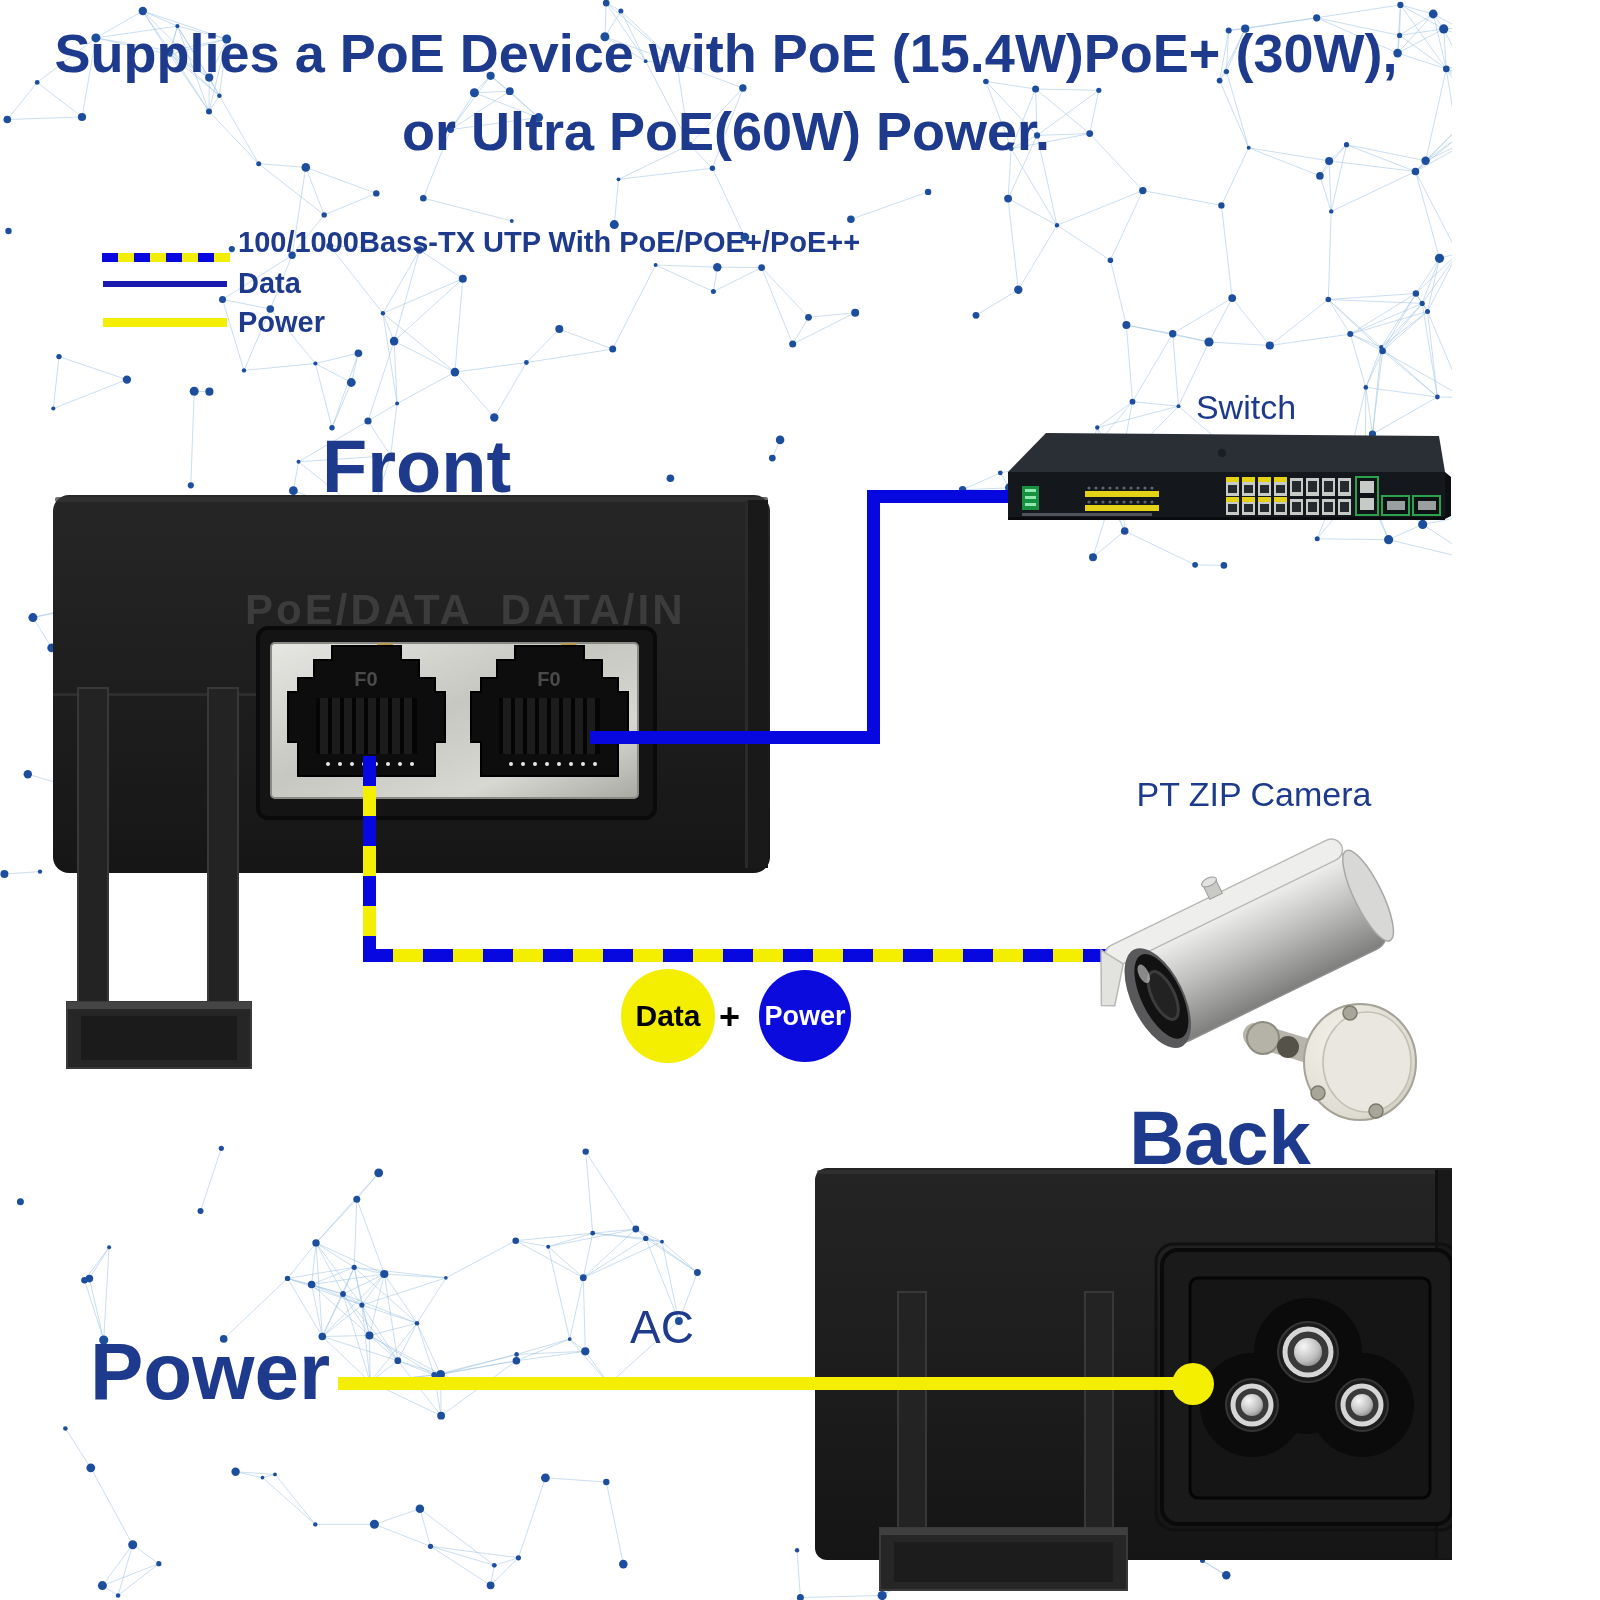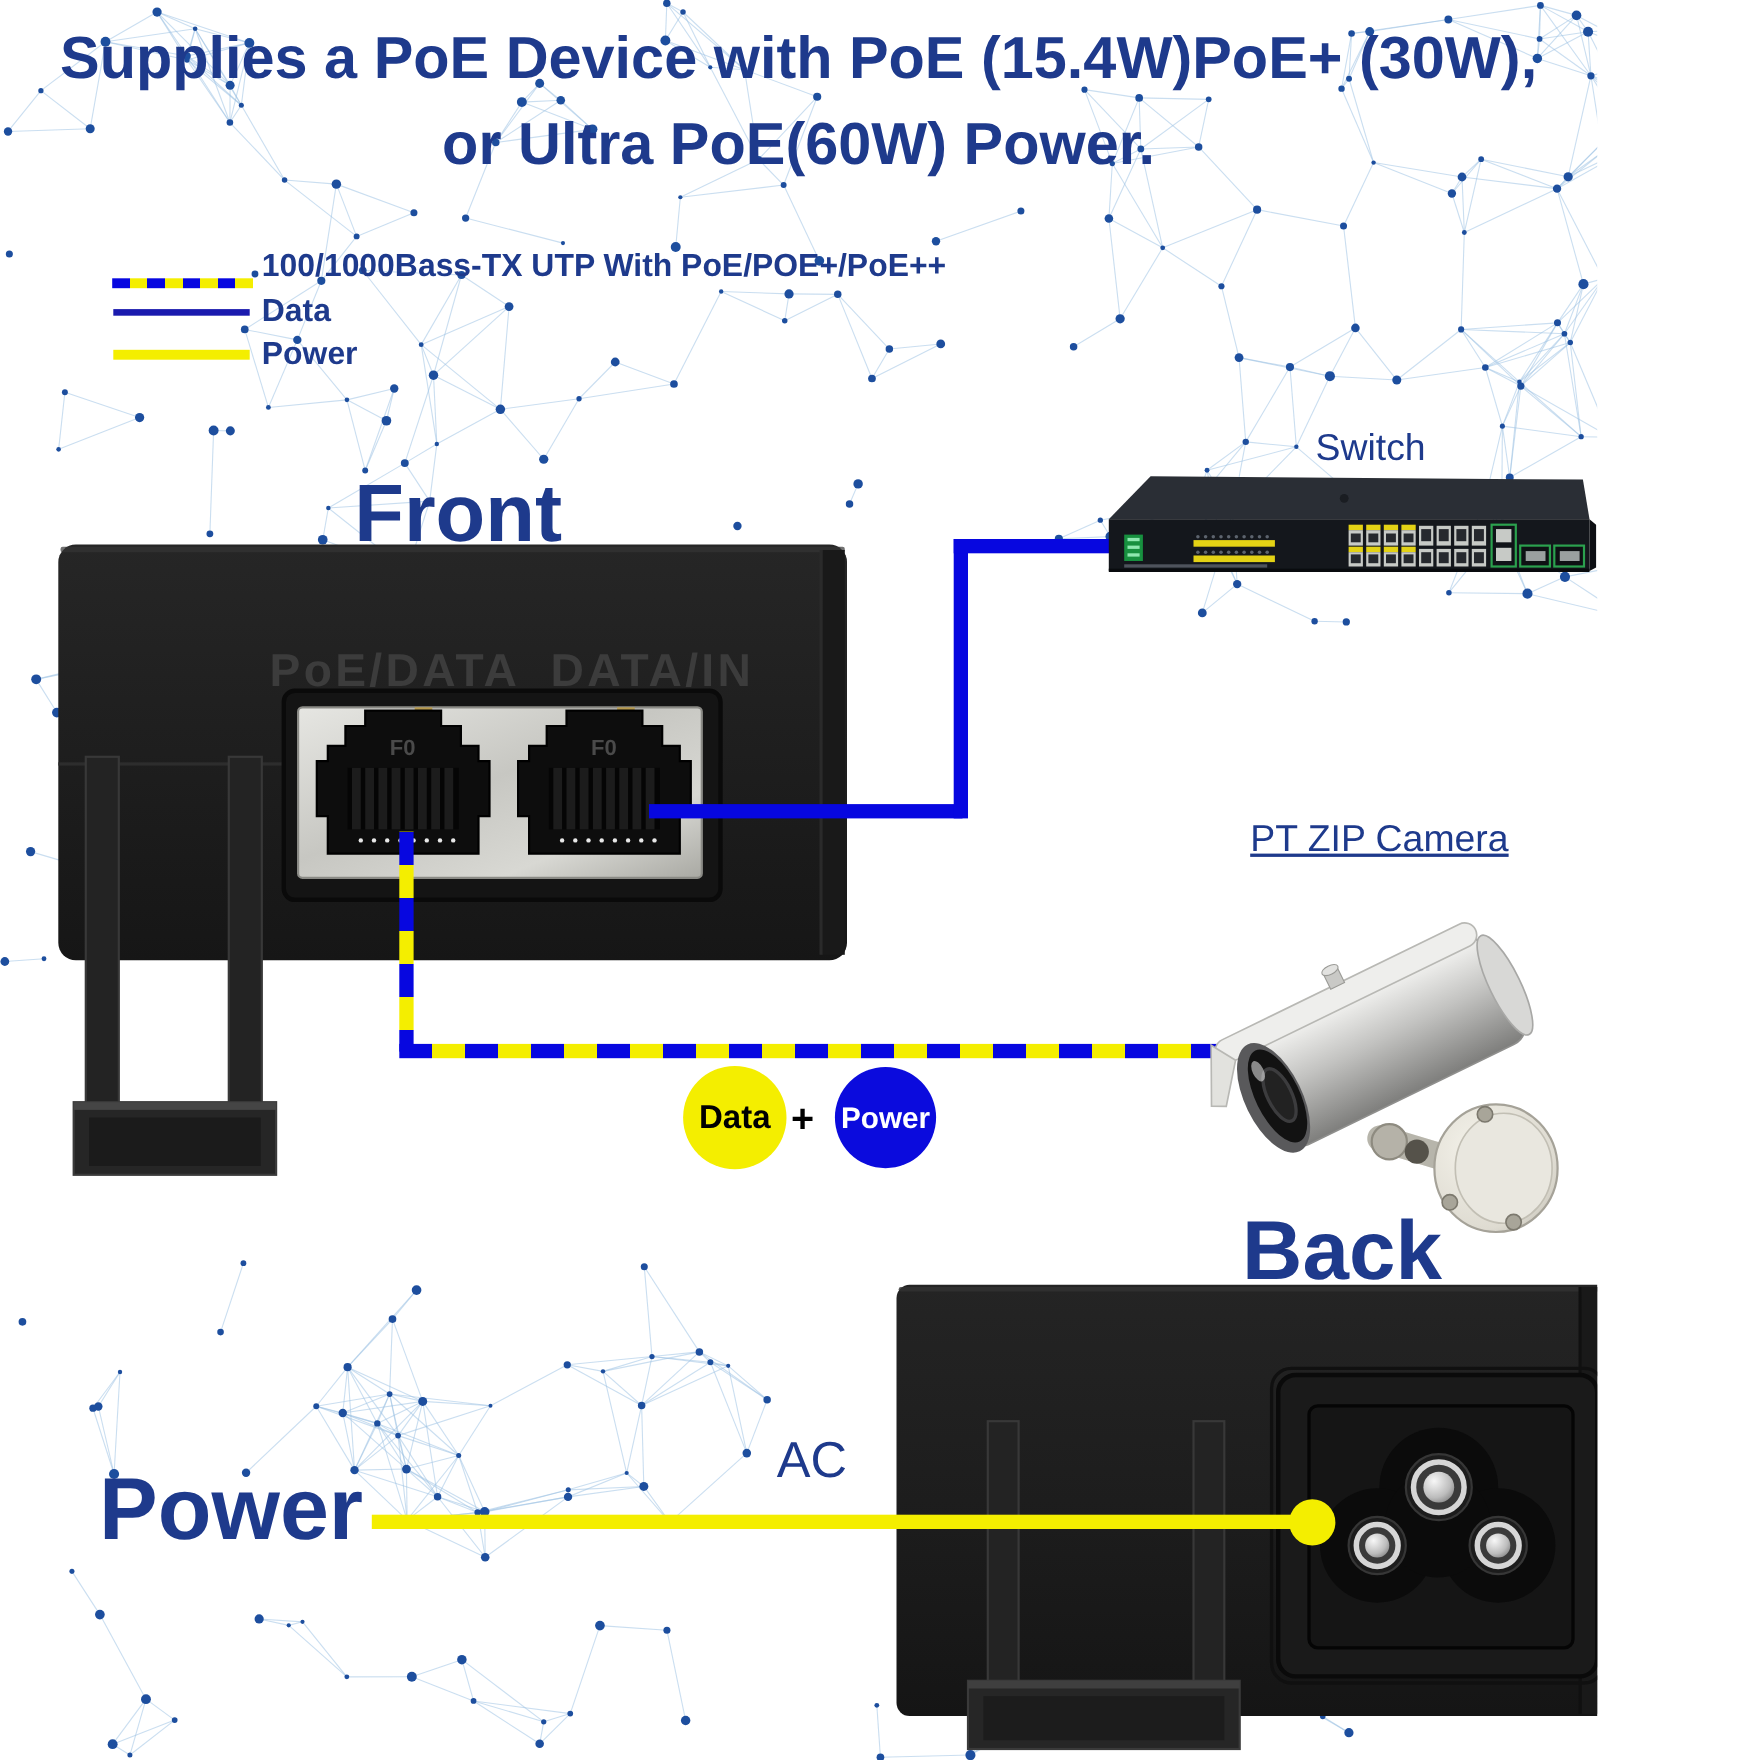--- a/index.html
+++ b/index.html
@@ -916,24 +916,24 @@
     <div class="abs legend-swatch-dash" style="left:102px;top:253px;width:128px;height:9px;"></div>
     <div class="abs legend-label" style="left:238px;top:226px;">100/1000Bass-TX UTP With PoE/POE+/PoE++</div>
     <div class="abs" style="left:103px;top:281px;width:124px;height:6px;background:#1a1aae;"></div>
     <div class="abs legend-label" style="left:238px;top:267px;">Data</div>
     <div class="abs" style="left:103px;top:318px;width:124px;height:9px;background:var(--cable-yellow);"></div>
     <div class="abs legend-label" style="left:238px;top:306px;">Power</div>
   </div>
 
   <div class="abs navy heading-xl txt" style="left:322px;top:424px;">Front</div>
   <div class="abs navy label-md txt" style="left:1130px;top:388px;width:232px;text-align:center;">Switch</div>
-  <div class="abs navy label-md txt" style="left:1098px;top:744px;width:312px;text-align:center;text-decoration:underline;">PT ZIP Camera</div>
+  <div class="abs navy label-md txt" style="left:1098px;top:775px;width:312px;text-align:center;">PT ZIP Camera</div>
   <div class="abs navy txt" style="left:1060px;top:1094px;width:320px;text-align:center;font-weight:bold;font-size:76px;">Back</div>
   <div class="abs navy txt" style="left:90px;top:1326px;font-weight:bold;font-size:80px;">Power</div>
-  <div class="abs navy txt" style="left:630px;top:1300px;width:140px;text-align:right;font-size:46px;">AC</div>
+  <div class="abs navy txt" style="left:630px;top:1300px;width:140px;text-align:left;font-size:46px;">AC</div>
 
   <div class="cable cable-blue" style="left:590px;top:731px;width:285px;height:13px;"></div>
   <div class="cable cable-blue" style="left:867px;top:490px;width:13px;height:254px;"></div>
   <div class="cable cable-blue" style="left:867px;top:490px;width:148px;height:13px;"></div>
 
   <div class="cable dash-v" style="left:363px;top:756px;width:13px;height:200px;"></div>
   <div class="cable dash-h" style="left:363px;top:949px;width:750px;height:13px;"></div>
 
   <div class="cable cable-yellow" style="left:338px;top:1377px;width:846px;height:13px;"></div>
   <div class="cable cable-yellow" style="left:1172px;top:1363px;width:42px;height:42px;border-radius:50%;"></div>

